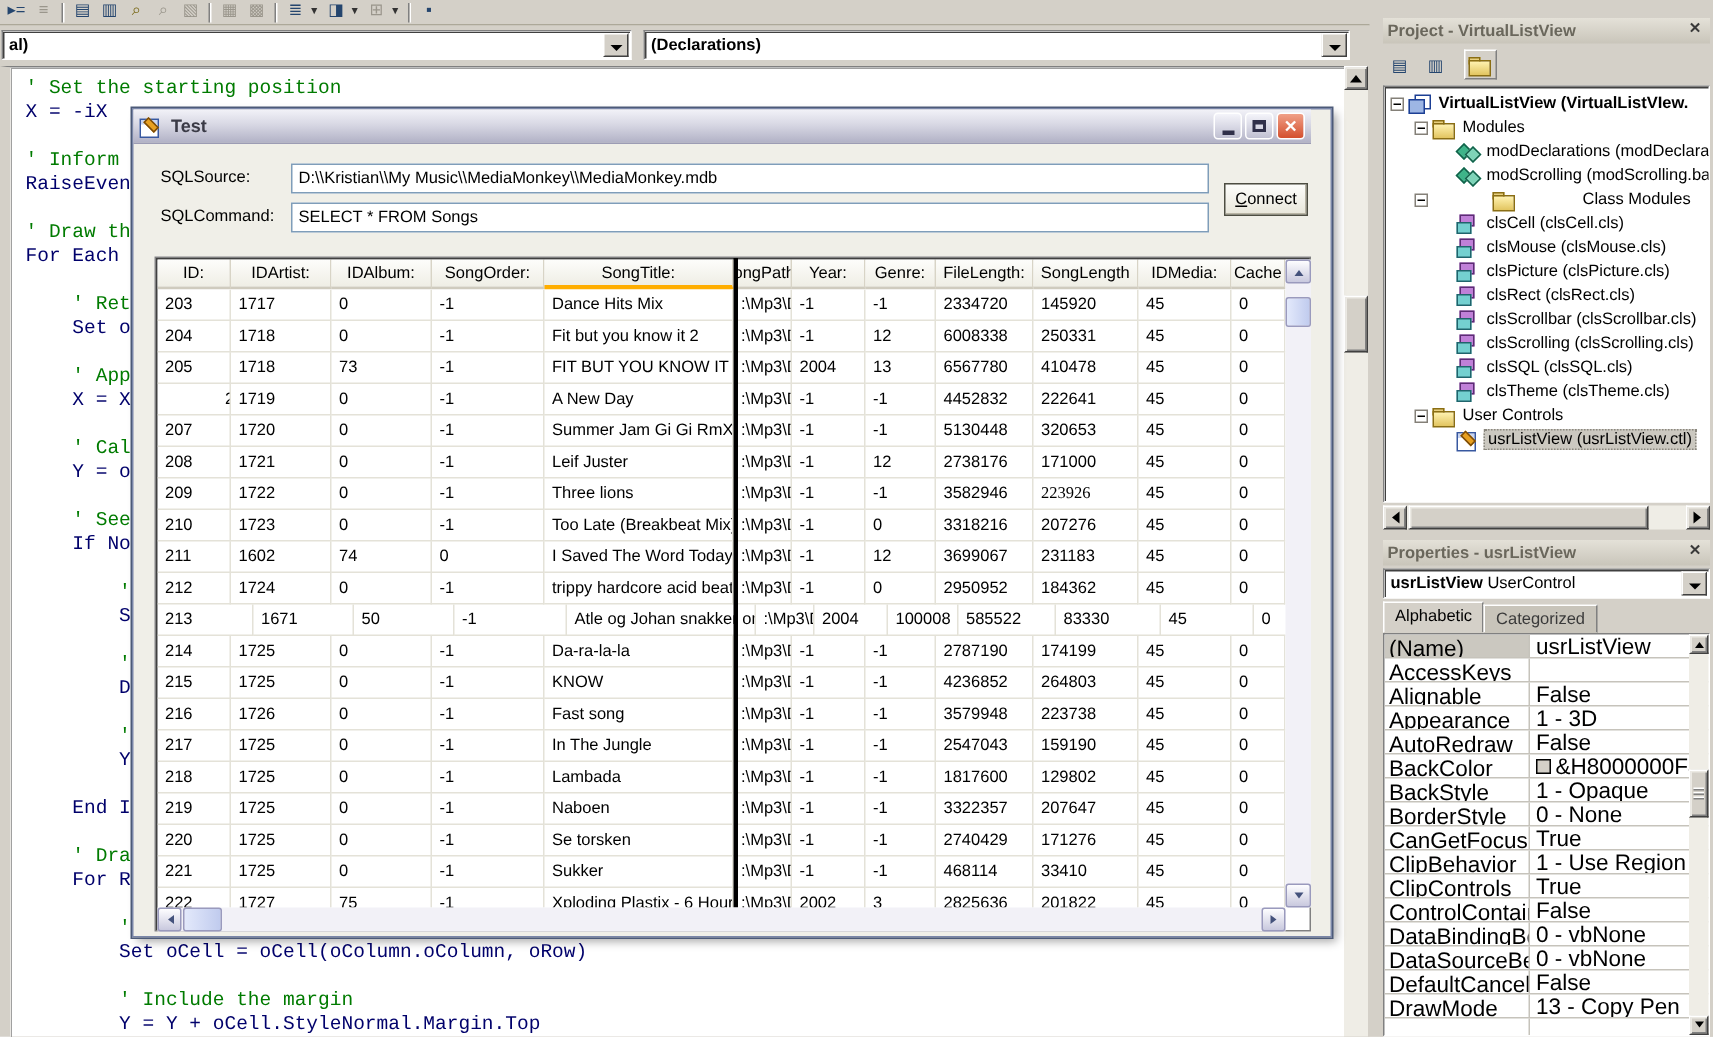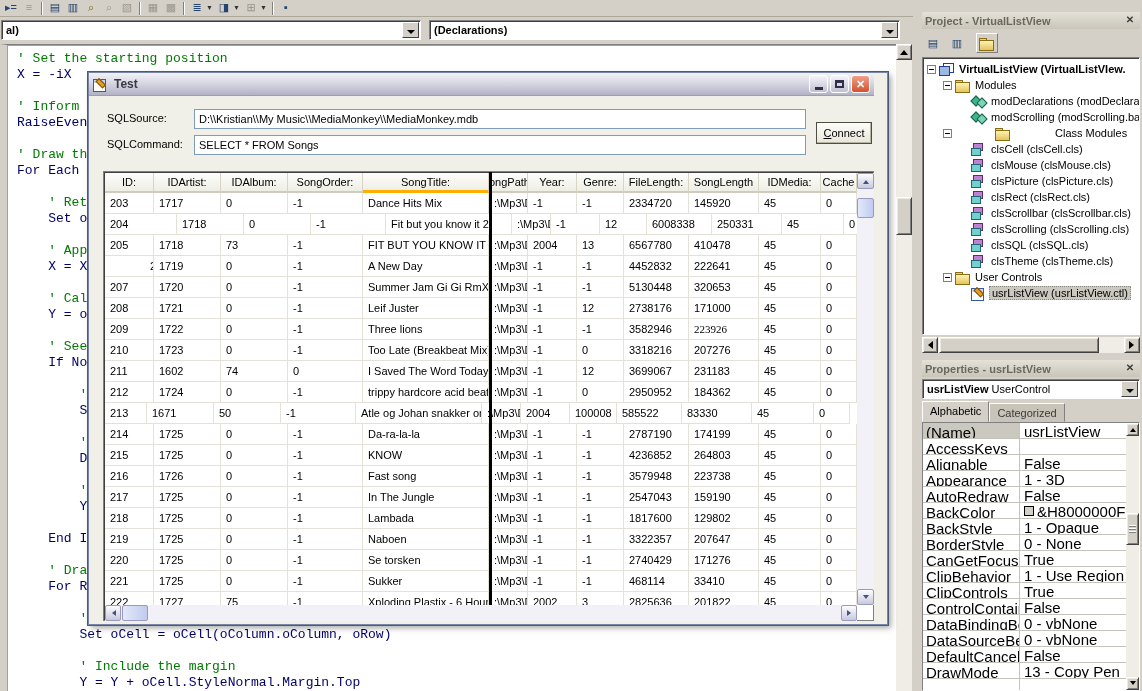--- a/index.html
+++ b/index.html
@@ -255,21 +255,21 @@
             <div class="g-cell" style="width: 126px;">Dance Hits Mix</div>
             <div class="g-cell" style="width: 39px;">:\Mp3\D</div>
             <div class="g-cell" style="width: 49px;">-1</div>
             <div class="g-cell" style="width: 47px;">-1</div>
             <div class="g-cell" style="width: 65px;">2334720</div>
             <div class="g-cell" style="width: 70px;">145920</div>
             <div class="g-cell" style="width: 62px;">45</div>
             <div class="g-cell" style="width: 36px;">0</div>
           </div>
           <div class="g-row">
-            <div class="g-cell" style="width: 72px;">204</div>
+            <div class="g-cell" style="width: 49px;">204</div>
             <div class="g-cell" style="width: 67px;">1718</div>
             <div class="g-cell" style="width: 67px;">0</div>
             <div class="g-cell" style="width: 75px;">-1</div>
             <div class="g-cell" style="width: 126px;">Fit but you know it 2</div>
             <div class="g-cell" style="width: 39px;">:\Mp3\D</div>
             <div class="g-cell" style="width: 49px;">-1</div>
             <div class="g-cell" style="width: 47px;">12</div>
             <div class="g-cell" style="width: 65px;">6008338</div>
             <div class="g-cell" style="width: 70px;">250331</div>
             <div class="g-cell" style="width: 62px;">45</div>
@@ -381,21 +381,21 @@
             <div class="g-cell" style="width: 126px;">trippy hardcore acid beats</div>
             <div class="g-cell" style="width: 39px;">:\Mp3\D</div>
             <div class="g-cell" style="width: 49px;">-1</div>
             <div class="g-cell" style="width: 47px;">0</div>
             <div class="g-cell" style="width: 65px;">2950952</div>
             <div class="g-cell" style="width: 70px;">184362</div>
             <div class="g-cell" style="width: 62px;">45</div>
             <div class="g-cell" style="width: 36px;">0</div>
           </div>
           <div class="g-row">
-            <div class="g-cell" style="width: 42px;">213</div>
+            <div class="g-cell" style="width: 64px;">213</div>
             <div class="g-cell" style="width: 67px;">1671</div>
             <div class="g-cell" style="width: 67px;">50</div>
             <div class="g-cell" style="width: 75px;">-1</div>
             <div class="g-cell" style="width: 126px;">Atle og Johan snakker om t</div>
             <div class="g-cell" style="width: 39px;">:\Mp3\D</div>
             <div class="g-cell" style="width: 49px;">2004</div>
             <div class="g-cell" style="width: 47px;">100008</div>
             <div class="g-cell" style="width: 65px;">585522</div>
             <div class="g-cell" style="width: 70px;">83330</div>
             <div class="g-cell" style="width: 62px;">45</div>

